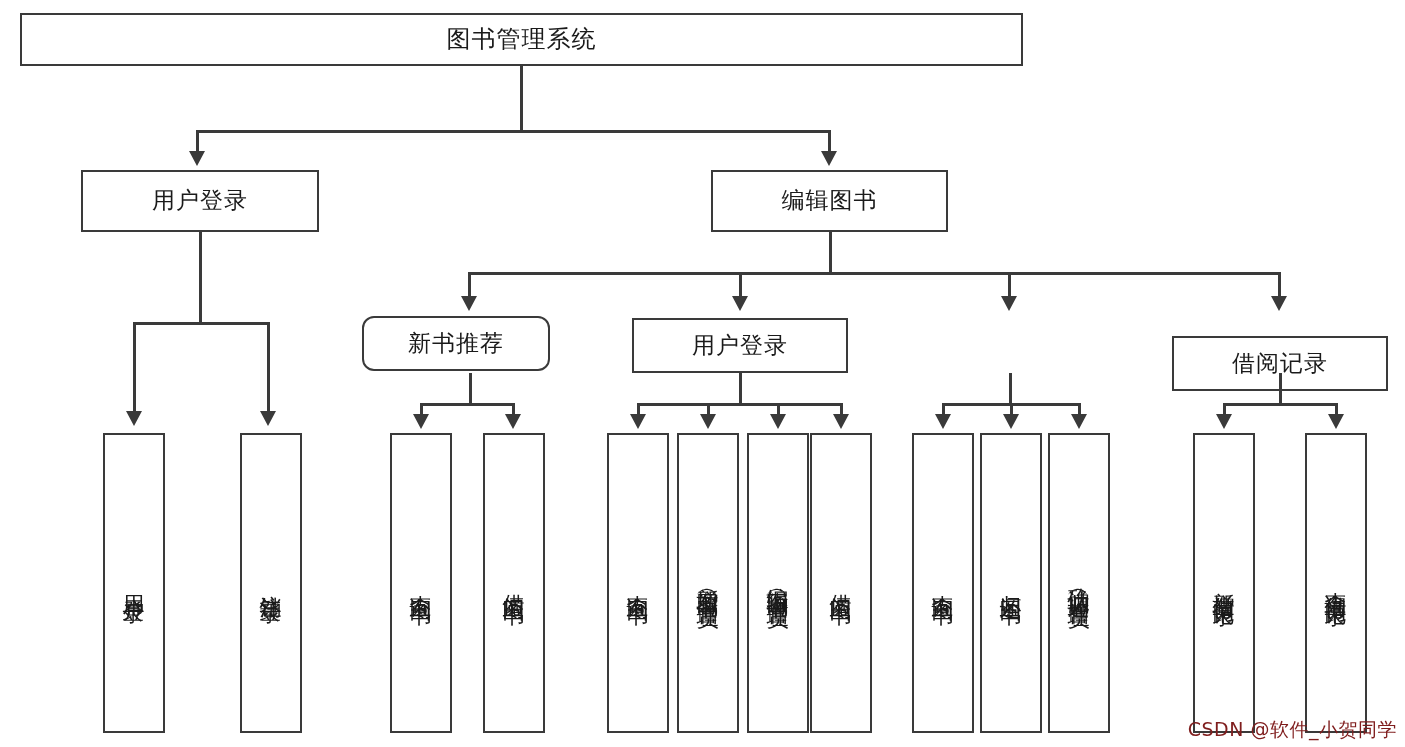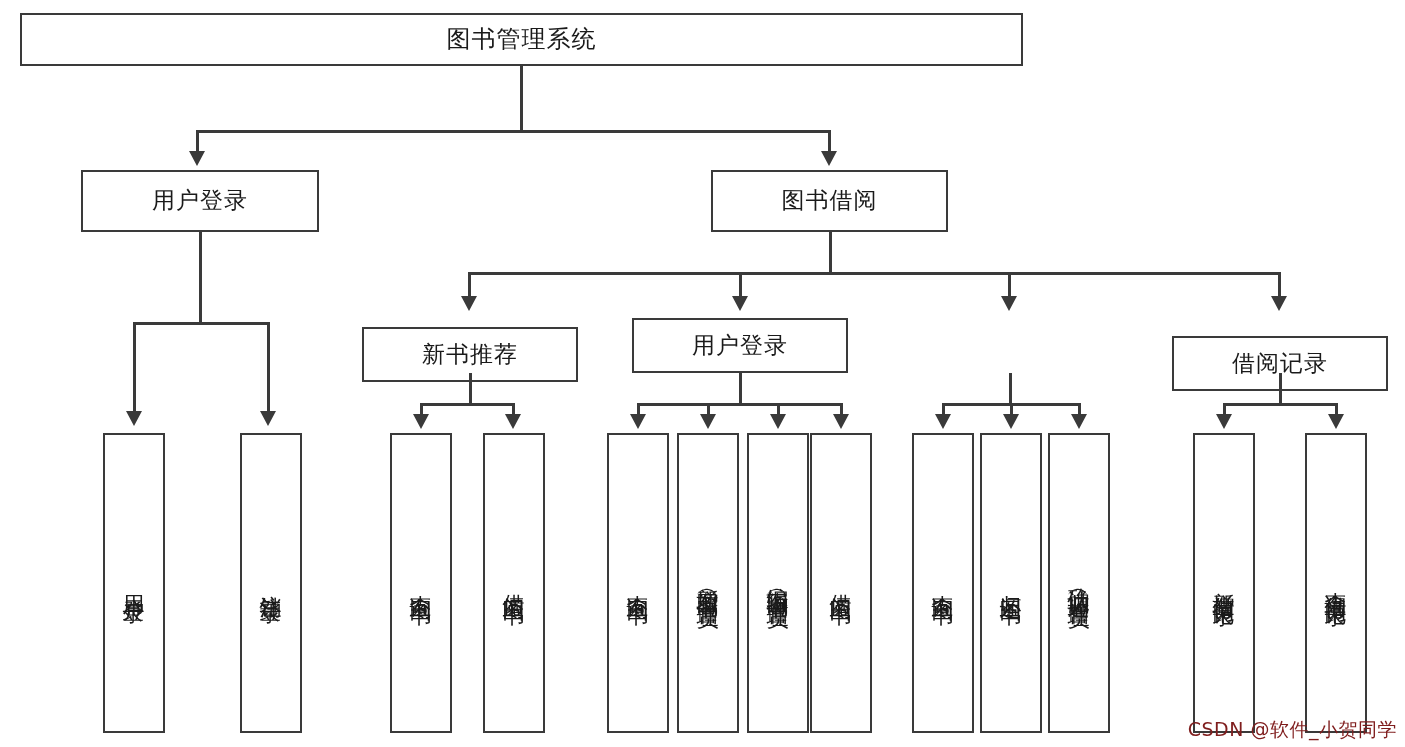--- a/index.html
+++ b/index.html
@@ -92,42 +92,42 @@
   <div class="ln h" style="left:196px; top:130px; width:635px; height:2.5px;"></div>
   <div class="ln v" style="left:196px; top:130px; width:2.5px; height:22px;"></div>
   <div class="ln v" style="left:828px; top:130px; width:2.5px; height:22px;"></div>
   <div class="arrow" style="left:189px; top:151px;"></div>
   <div class="arrow" style="left:821px; top:151px;"></div>
 
   <div class="node horiz" style="left:81px; top:170px; width:238px; height:62px;">
     <span>用户登录</span>
   </div>
   <div class="node horiz" style="left:711px; top:170px; width:237px; height:62px;">
-    <span>图书借阅</span>
+    <span>编辑图书</span>
   </div>
 
   <div class="ln v" style="left:199px; top:232px; width:2.5px; height:92px;"></div>
   <div class="ln h" style="left:133px; top:322px; width:136px; height:2.5px;"></div>
   <div class="ln v" style="left:133px; top:322px; width:2.5px; height:90px;"></div>
   <div class="ln v" style="left:267px; top:322px; width:2.5px; height:90px;"></div>
   <div class="arrow" style="left:126px; top:411px;"></div>
   <div class="arrow" style="left:260px; top:411px;"></div>
 
   <div class="ln v" style="left:829px; top:232px; width:2.5px; height:42px;"></div>
   <div class="ln h" style="left:468px; top:272px; width:812px; height:2.5px;"></div>
   <div class="ln v" style="left:468px; top:272px; width:2.5px; height:25px;"></div>
   <div class="ln v" style="left:739px; top:272px; width:2.5px; height:25px;"></div>
   <div class="ln v" style="left:1008px; top:272px; width:2.5px; height:25px;"></div>
   <div class="ln v" style="left:1278px; top:272px; width:2.5px; height:25px;"></div>
   <div class="arrow" style="left:461px; top:296px;"></div>
   <div class="arrow" style="left:732px; top:296px;"></div>
   <div class="arrow" style="left:1001px; top:296px;"></div>
   <div class="arrow" style="left:1271px; top:296px;"></div>
 
-  <div class="node horiz" style="left:362px; top:327px; width:216px; height:55px;">
+  <div class="node horiz" style="left:362px; top:316px; width:188px; height:55px;border-radius:12px;">
     <span>新书推荐</span>
   </div>
   <div class="node horiz" style="left:632px; top:318px; width:216px; height:55px;">
     <span>用户登录</span>
   </div>
   <div class="node horiz" style="left:1172px; top:336px; width:216px; height:55px;">
     <span>借阅记录</span>
   </div>
 
   <div class="ln v" style="left:469px; top:373px; width:2.5px; height:32px;"></div>

